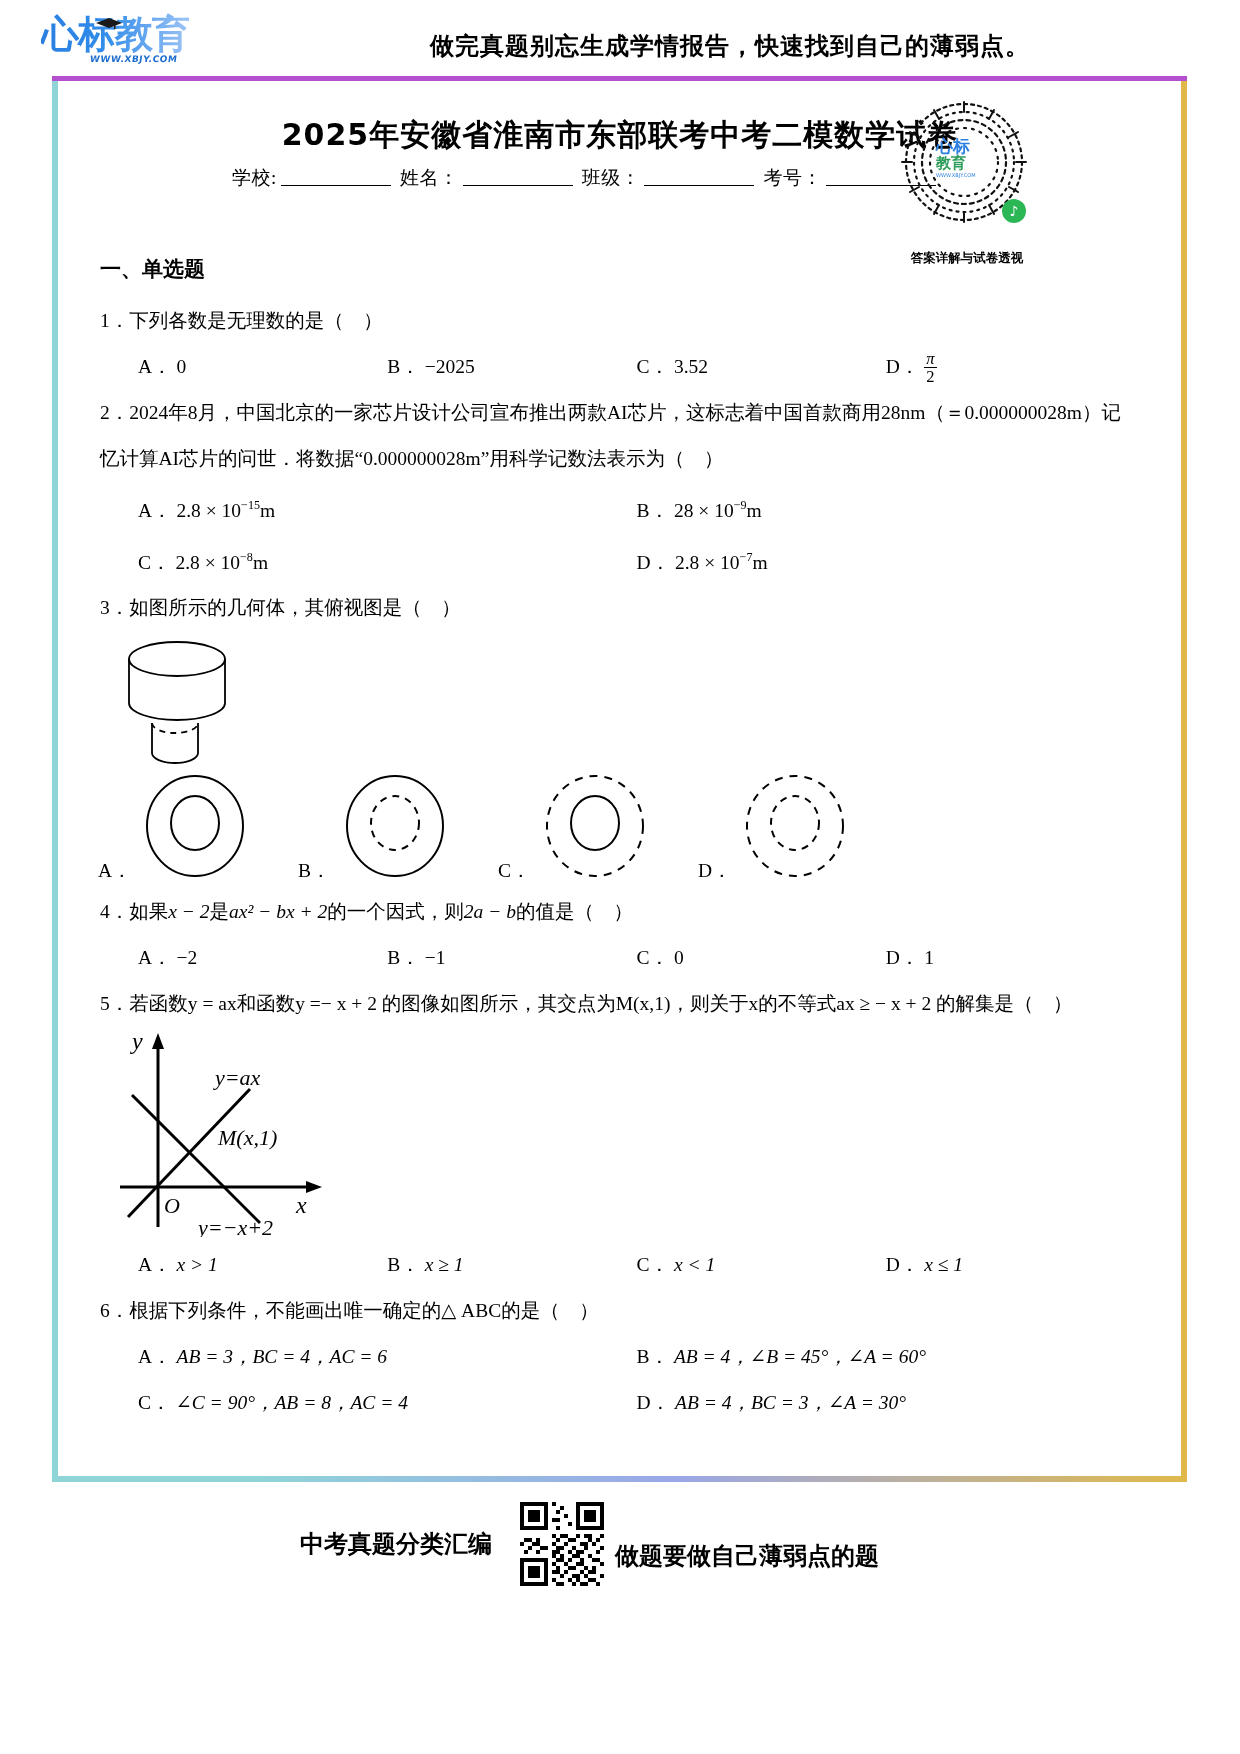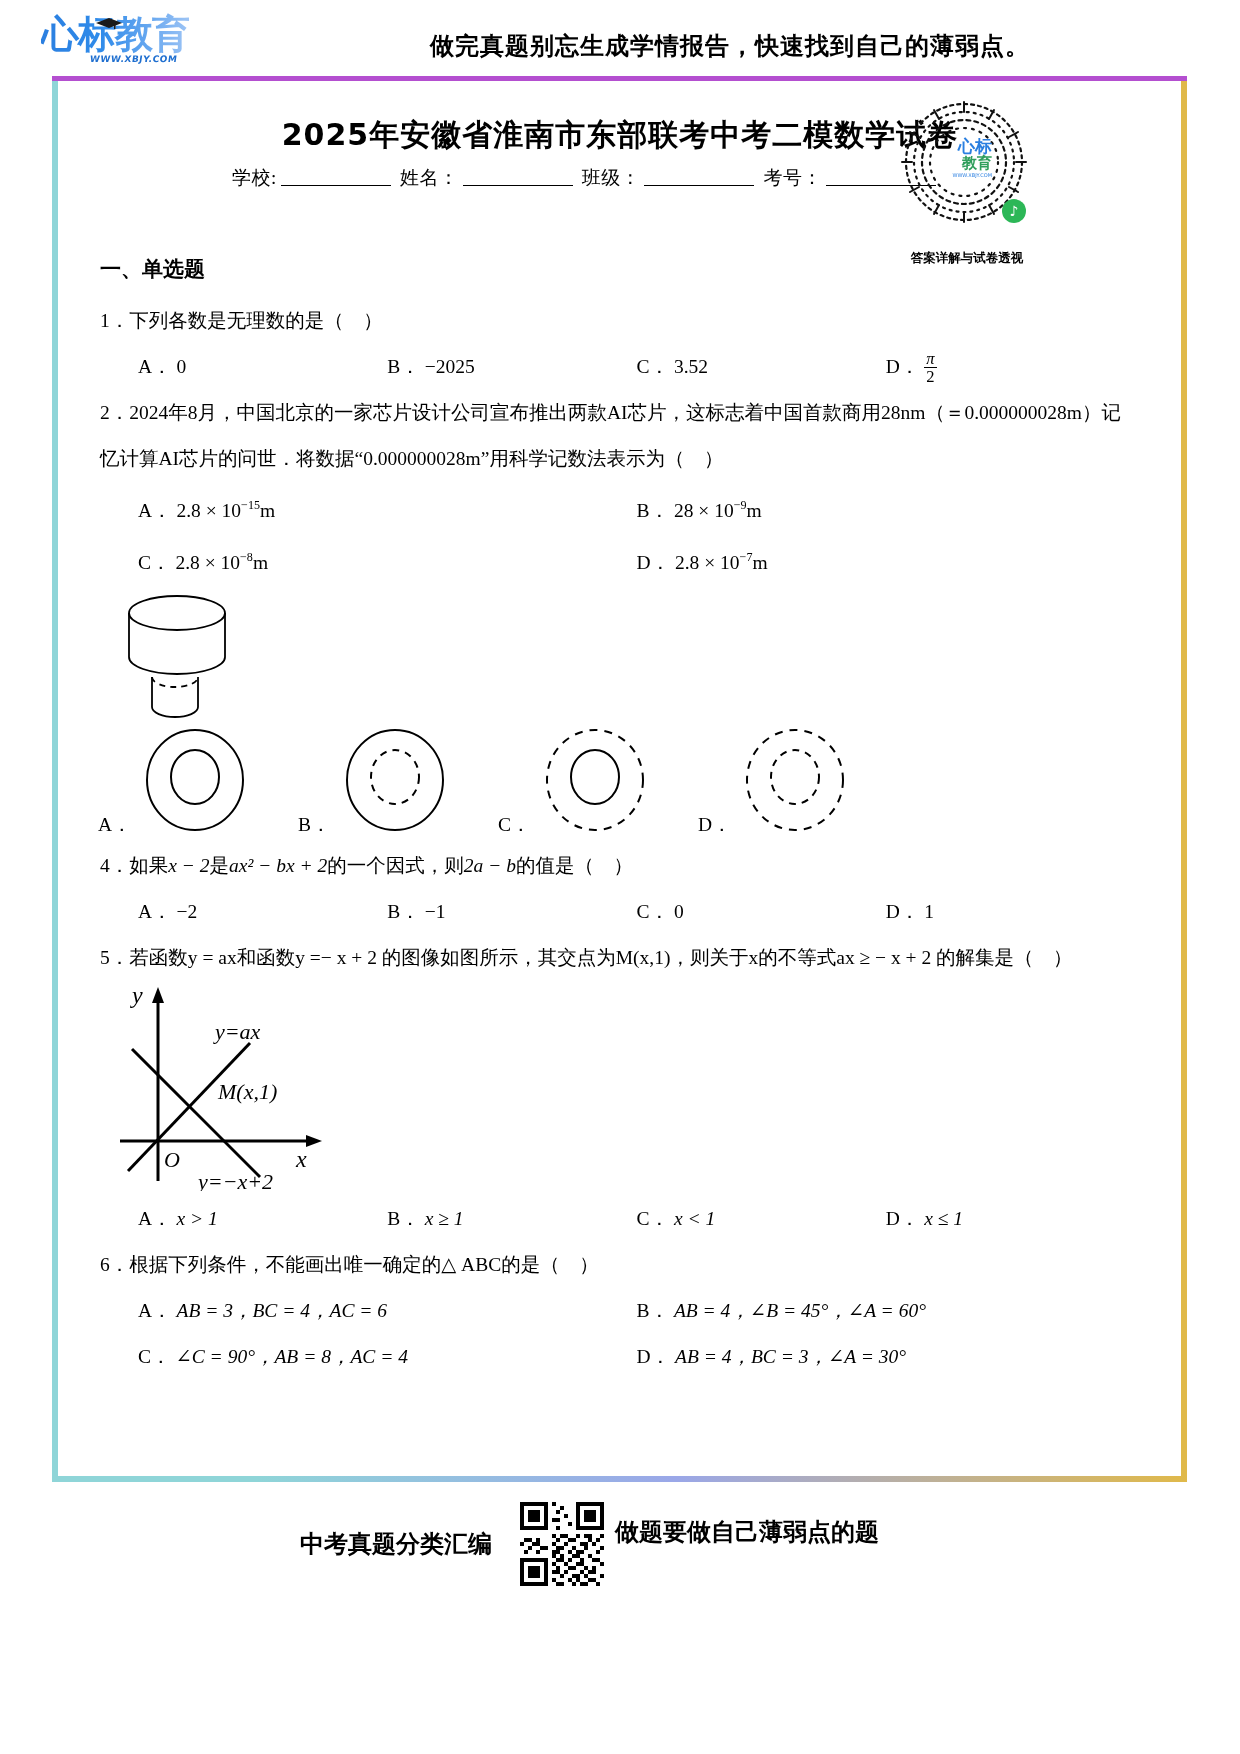--- a/index.html
+++ b/index.html
@@ -70,21 +70,21 @@
   .info-line .blank{
     display:inline-block;border-bottom:1.6px solid #000;width:110px;height:17px;
     margin:0 4px;vertical-align:-2px;
   }
   
   .qr-burst{
     position:absolute;left:900px;top:100px;width:128px;height:125px;
   }
   .qr-inner-logo{
     position:absolute;left:36px;top:38px;width:56px;height:48px;
-    text-align:right;
+    text-align:left;
   }
   .qr-inner-logo .l1{
     font-family:"DejaVu Sans","Liberation Sans",sans-serif;
     font-size:17px;font-weight:bold;color:#2a7fe0;line-height:17px;
   }
   .qr-inner-logo .l2{
     font-family:"DejaVu Sans","Liberation Sans",sans-serif;
     font-size:15px;font-weight:bold;color:#2f9e5c;line-height:17px;
   }
   .qr-inner-logo .l3{
@@ -137,21 +137,21 @@
   .fig-graph{ position:relative;height:215px;margin-left:10px; }
   
   .footer{
     position:absolute;left:0;top:1492px;width:1240px;height:100px;padding-left:12px;
   }
   .footer-left{
     position:absolute;left:300px;top:36px;font-size:24px;font-weight:bold;
     font-family:"DejaVu Sans","Liberation Sans",sans-serif;
   }
   .footer-right{
-    position:absolute;left:615px;top:24px;font-size:24px;font-weight:bold;
+    position:absolute;left:615px;top:48px;font-size:24px;font-weight:bold;
     font-family:"DejaVu Sans","Liberation Sans",sans-serif;
   }
   .footer-qr{
     position:absolute;left:520px;top:10px;width:84px;height:84px;
   }
 </style>
 </head>
 <body>
 
 <div class="header">
@@ -264,20 +264,23 @@
         <span>2.8 × 10</span><sup>−8</sup><span>m</span>
       </div>
       <div class="opt">
         <span>D．</span>
         <span>2.8 × 10</span><sup>−7</sup><span>m</span>
       </div>
     </div>
   </div>
 
   <div class="q">
+    <div class="q-body">
+      <span>3．</span><span>如图所示的几何体，其俯视图是（　）</span>
+    </div>
     <div class="fig-solid">
       <svg width="120" height="135" viewBox="0 0 120 135">
         <g fill="none" stroke="#000" stroke-width="1.8">
           <ellipse cx="57" cy="28" rx="48" ry="17"></ellipse>
           <path d="M9,28 L9,72"></path>
           <path d="M105,28 L105,72"></path>
           <path d="M9,72 A48,17 0 0 0 105,72"></path>
           <path d="M32,92 L32,122"></path>
           <path d="M78,92 L78,122"></path>
           <path d="M32,122 A23,10 0 0 0 78,122"></path>

